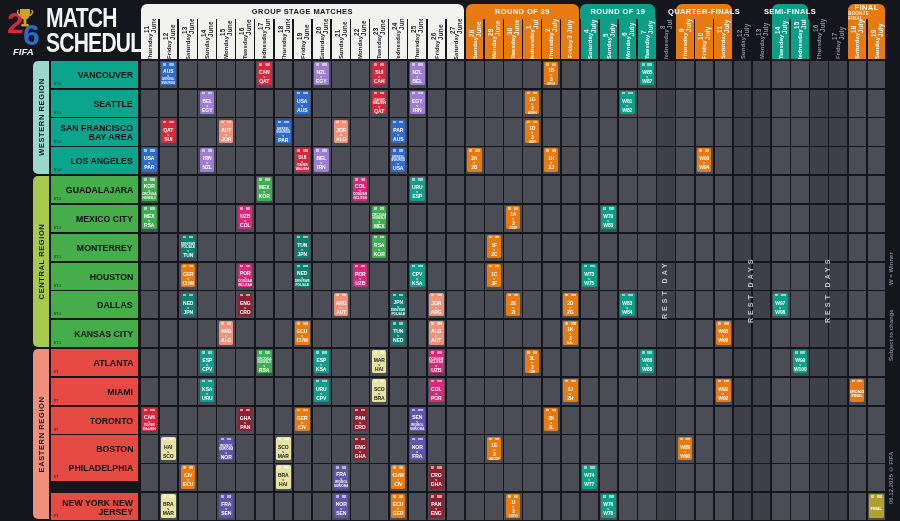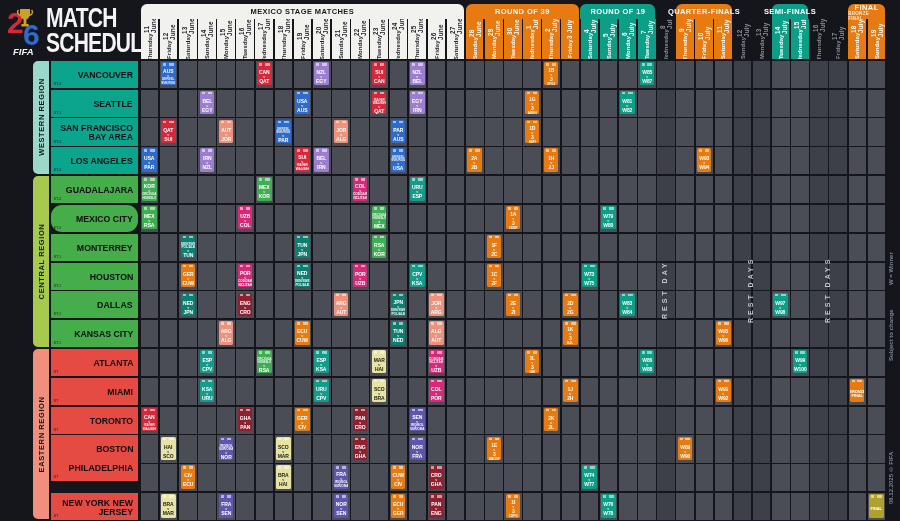--- a/index.html
+++ b/index.html
@@ -79,21 +79,21 @@
       <text id="logo-fifa" x="7" y="52" font-family="Liberation Sans, sans-serif" font-style="italic" font-size="9.5" font-weight="900" fill="#f2f2f2">FIFA</text>
     </svg>
     <div id="title">
       <div class="t">MATCH</div>
       <div class="t">SCHEDULE</div>
     </div>
   </div>
 
   <div id="grid-root">
       <div class="sec light" style="left: 140.5px; width: 323.7px;">
-        <div class="sl">MEXICO STAGE MATCHES</div>
+        <div class="sl">GROUP STAGE MATCHES</div>
       </div>
       <div class="sec orange" style="left: 465.7px; width: 113.3px;">
         <div class="sl">ROUND OF 39</div>
       </div>
       <div class="sec teal" style="left: 580.4px; width: 75px;">
         <div class="sl">ROUND OF 19</div>
       </div>
       <div class="sec orange" style="left: 676.1px; width: 55.9px;">
         <div class="sl">QUARTER-FINALS</div>
       </div>
@@ -993,21 +993,21 @@
         <span class="cn">SAN FRANCISCO BAY AREA</span>
       </div>
       <div class="citycell city-w" style="top: 147.2px; height: 27.2px;">
         <span class="tz">ET-3</span>
         <span class="cn">LOS ANGELES</span>
       </div>
       <div class="citycell city-c" style="top: 176.1px; height: 27.2px;">
         <span class="tz">ET-2</span>
         <span class="cn">GUADALAJARA</span>
       </div>
-      <div class="citycell city-c" style="top: 204.9px; height: 27.2px; border-radius: 11px;">
+      <div class="citycell city-c" style="top: 204.9px; height: 27.2px;">
         <span class="tz">ET-2</span>
         <span class="cn">MEXICO CITY</span>
       </div>
       <div class="citycell city-c" style="top: 233.7px; height: 27.2px;">
         <span class="tz">ET-1</span>
         <span class="cn">MONTERREY</span>
       </div>
       <div class="citycell city-c" style="top: 262.5px; height: 27.2px;">
         <span class="tz">ET-1</span>
         <span class="cn">HOUSTON</span>

